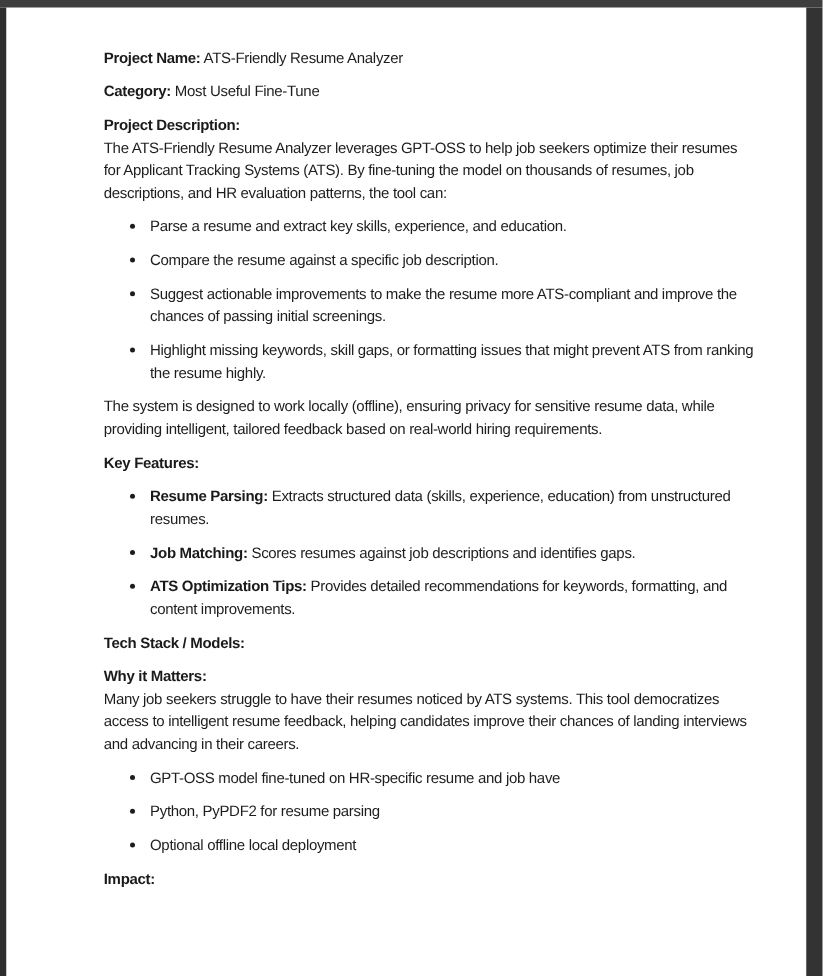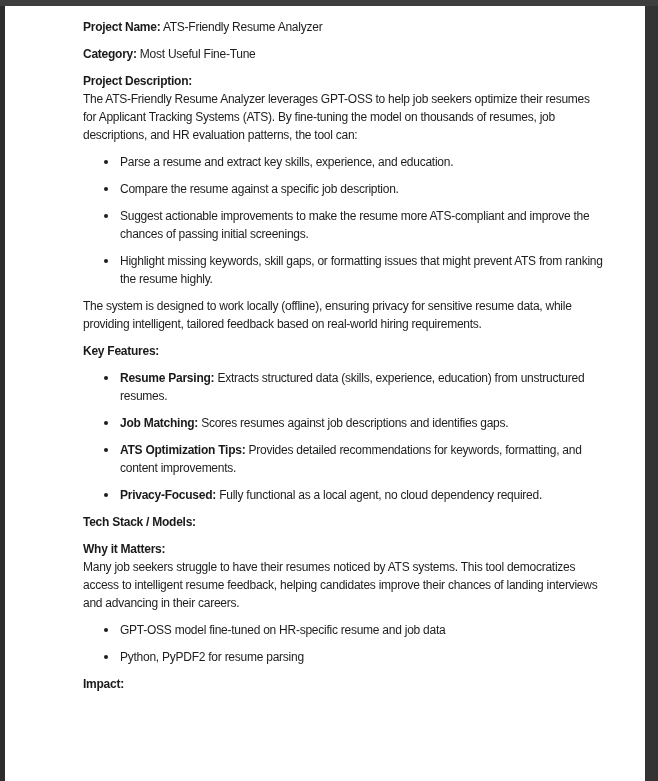--- a/index.html
+++ b/index.html
@@ -33,21 +33,21 @@
     top: 6px; right: 0; bottom: 0;
     width: 13px;
     background: #333333;
     z-index: 2;
   }
   .document-page {
     position: absolute;
     top: 6px; left: 5px; right: 13px; bottom: 0;
     background: #ffffff;
     box-sizing: border-box;
-    padding: 12px 42px 0 78px;
+    padding: 31px 42px 0 78px;
     color: #1d1d1d;
     font-size: 12px;
     letter-spacing: -0.25px;
     line-height: 18px;
     overflow: hidden;
   }
   .document-page p {
     margin: 0 0 9px 0;
   }
   .document-page strong {
@@ -97,27 +97,27 @@
   </ul>
 
   <p>The system is designed to work locally (offline), ensuring privacy for sensitive resume data, while providing intelligent, tailored feedback based on real-world hiring requirements.</p>
 
   <p><strong>Key Features:</strong></p>
 
   <ul class="doc-list">
     <li><span class="dot"></span><strong>Resume Parsing:</strong> <span>Extracts structured data (skills, experience, education) from unstructured resumes.</span></li>
     <li><span class="dot"></span><strong>Job Matching:</strong> <span>Scores resumes against job descriptions and identifies gaps.</span></li>
     <li><span class="dot"></span><strong>ATS Optimization Tips:</strong> <span>Provides detailed recommendations for keywords, formatting, and content improvements.</span></li>
-    <li><span class="dot"></span><strong>Privacy-Focused:</strong> <span>Fully functional as a local agent, no cloud dependency required.</span></li>
   </ul>
 
   <p><strong>Tech Stack / Models:</strong></p>
 
   <p><strong>Why it Matters:</strong><br><span>Many job seekers struggle to have their resumes noticed by ATS systems. This tool democratizes access to intelligent resume feedback, helping candidates improve their chances of landing interviews and advancing in their careers.</span></p>
 
   <ul class="doc-list">
-    <li><span class="dot"></span><span>GPT-OSS model fine-tuned on HR-specific resume and job data</span></li>
+    <li><span class="dot"></span><span>GPT-OSS model fine-tuned on HR-specific resume and job have</span></li>
     <li><span class="dot"></span><span>Python, PyPDF2 for resume parsing</span></li>
+    <li><span class="dot"></span><span>Optional offline local deployment</span></li>
   </ul>
 
   <p><strong>Impact:</strong><br></p>
 
 </div>
 
 </body></html>

